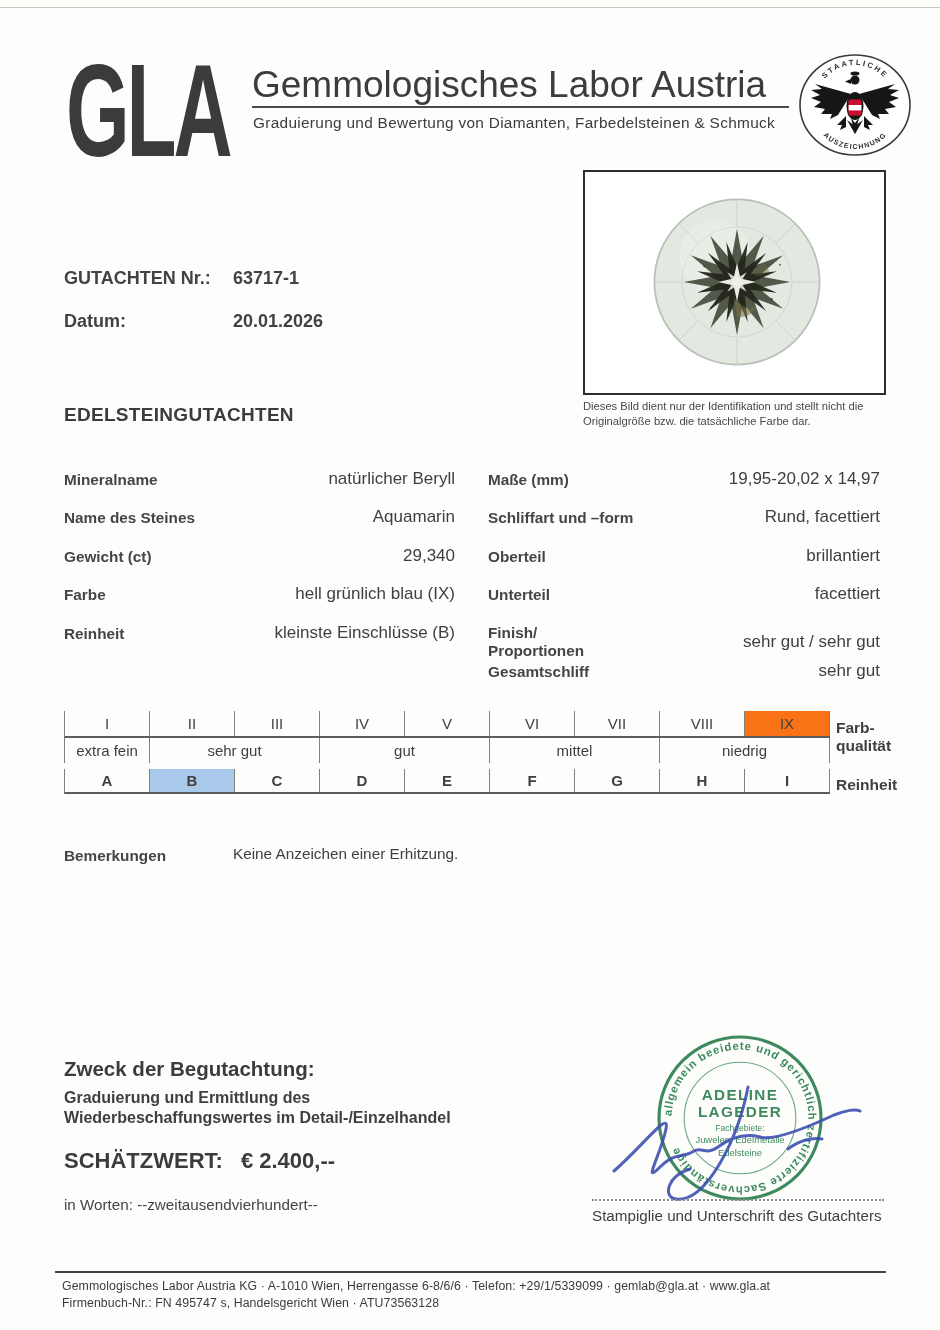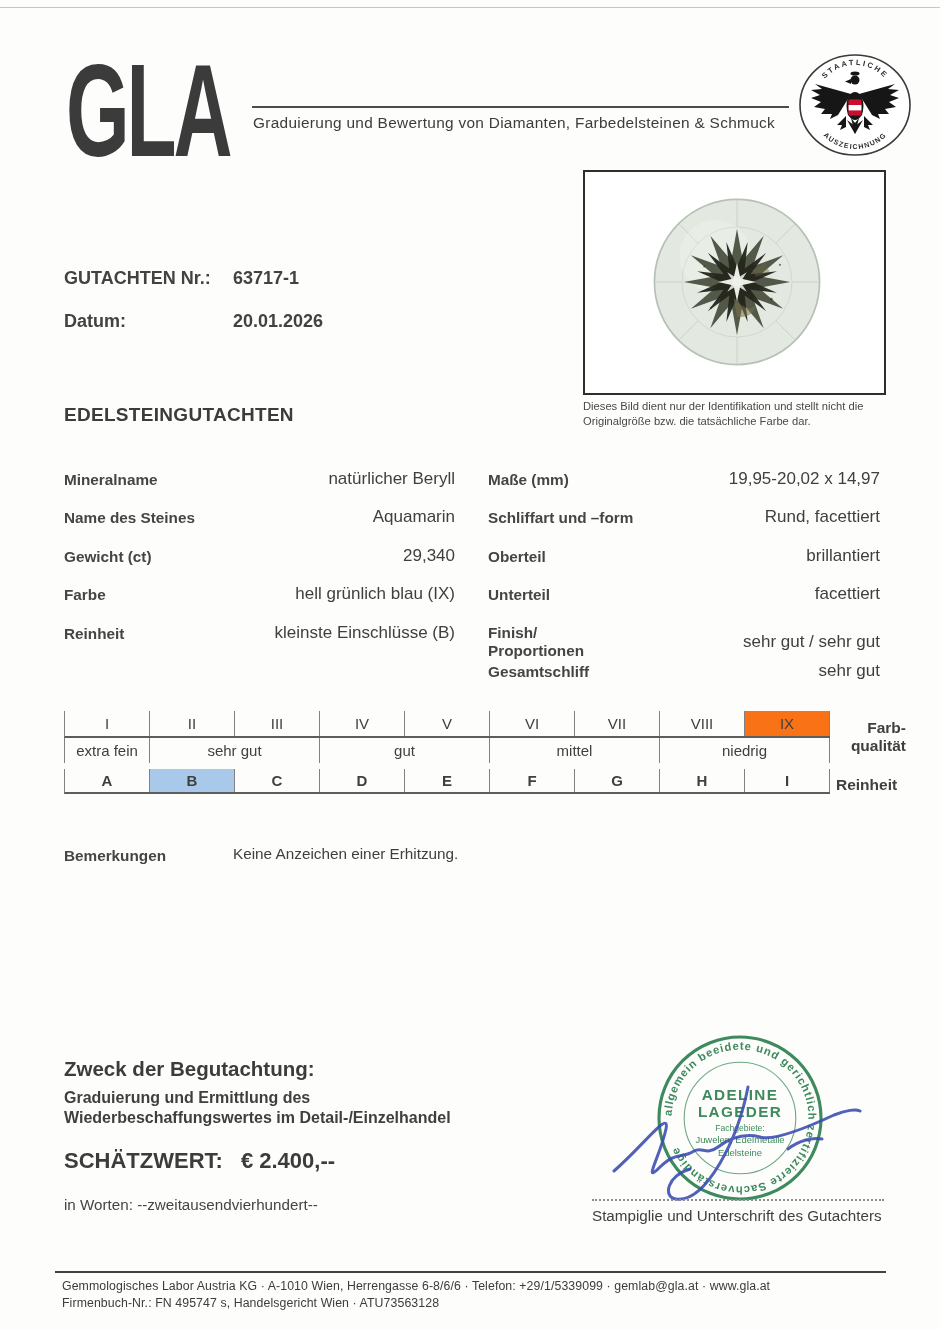--- a/index.html
+++ b/index.html
@@ -40,21 +40,21 @@
   .s-row{display:flex;border-left:1px solid #818181;}
   .s-row.rule-below{border-bottom:2px solid #5d5d5d;}
   .cell{border-right:1px solid #818181;box-sizing:border-box;display:flex;align-items:center;
         justify-content:center;text-align:center;}
   .c-grade{width:85px;height:25px;font-size:15px;color:#3f3f3f;}
   .c-letter{width:85px;height:23px;font-size:15px;font-weight:700;color:#3f3f3f;}
   .c-group{height:25px;font-size:15px;color:#3f3f3f;}
   .w1{width:85px;} .w2{width:170px;}
   .c-desc{width:85px;height:38px;font-size:13.4px;line-height:1.12;color:#3f3f3f;padding:1px 2px;}
   .gapB{height:6px;}
-  .axisA{left:836px;top:711px;width:96px;height:52px;display:flex;align-items:center;text-align:right;}
+  .axisA{left:836px;top:711px;width:96px;height:52px;display:flex;align-items:center;}
   .axisB{left:836px;top:765px;width:96px;height:40px;display:flex;align-items:center;}
   .axis-text{font-weight:700;font-size:15.5px;line-height:1.15;color:#3f3f3f;width:70px;}
 
   
   .remarks{left:64px;top:845px;display:flex;width:700px;}
   .remarks .plabel{width:169px;}
   .remarks-text{font-size:15.3px;color:#3f3f3f;}
 
   
   .purpose{left:64px;top:1057px;width:480px;}
@@ -77,20 +77,21 @@
   .f1{top:1279px;} .f2{top:1296px;}
 </style>
 </head>
 <body>
 
 <div class="page">
 
   <div class="abs top-hairline"></div>
 
   <div class="abs gla">GLA</div>
+  <div class="abs title">Gemmologisches Labor Austria</div>
   <div class="abs title-rule"></div>
   <div class="abs subtitle">Graduierung und Bewertung von Diamanten, Farbedelsteinen &amp; Schmuck</div>
 
   <svg class="abs emblem" width="116" height="106" viewBox="0 0 116 106">
     <ellipse cx="58" cy="53" rx="55" ry="50" fill="#ffffff" stroke="#3a3a3a" stroke-width="1.6"></ellipse>
     <path id="arcTop" d="M18,53 A40,40 0 0 1 98,53" fill="none"></path>
     <text font-size="7.5" letter-spacing="2.2" fill="#2b2b2b" font-weight="bold">
       <textPath href="#arcTop" startOffset="50%" text-anchor="middle">STAATLICHE</textPath>
     </text>
     <path id="arcBot" d="M14,53 A44,44 0 0 0 102,53" fill="none"></path>

